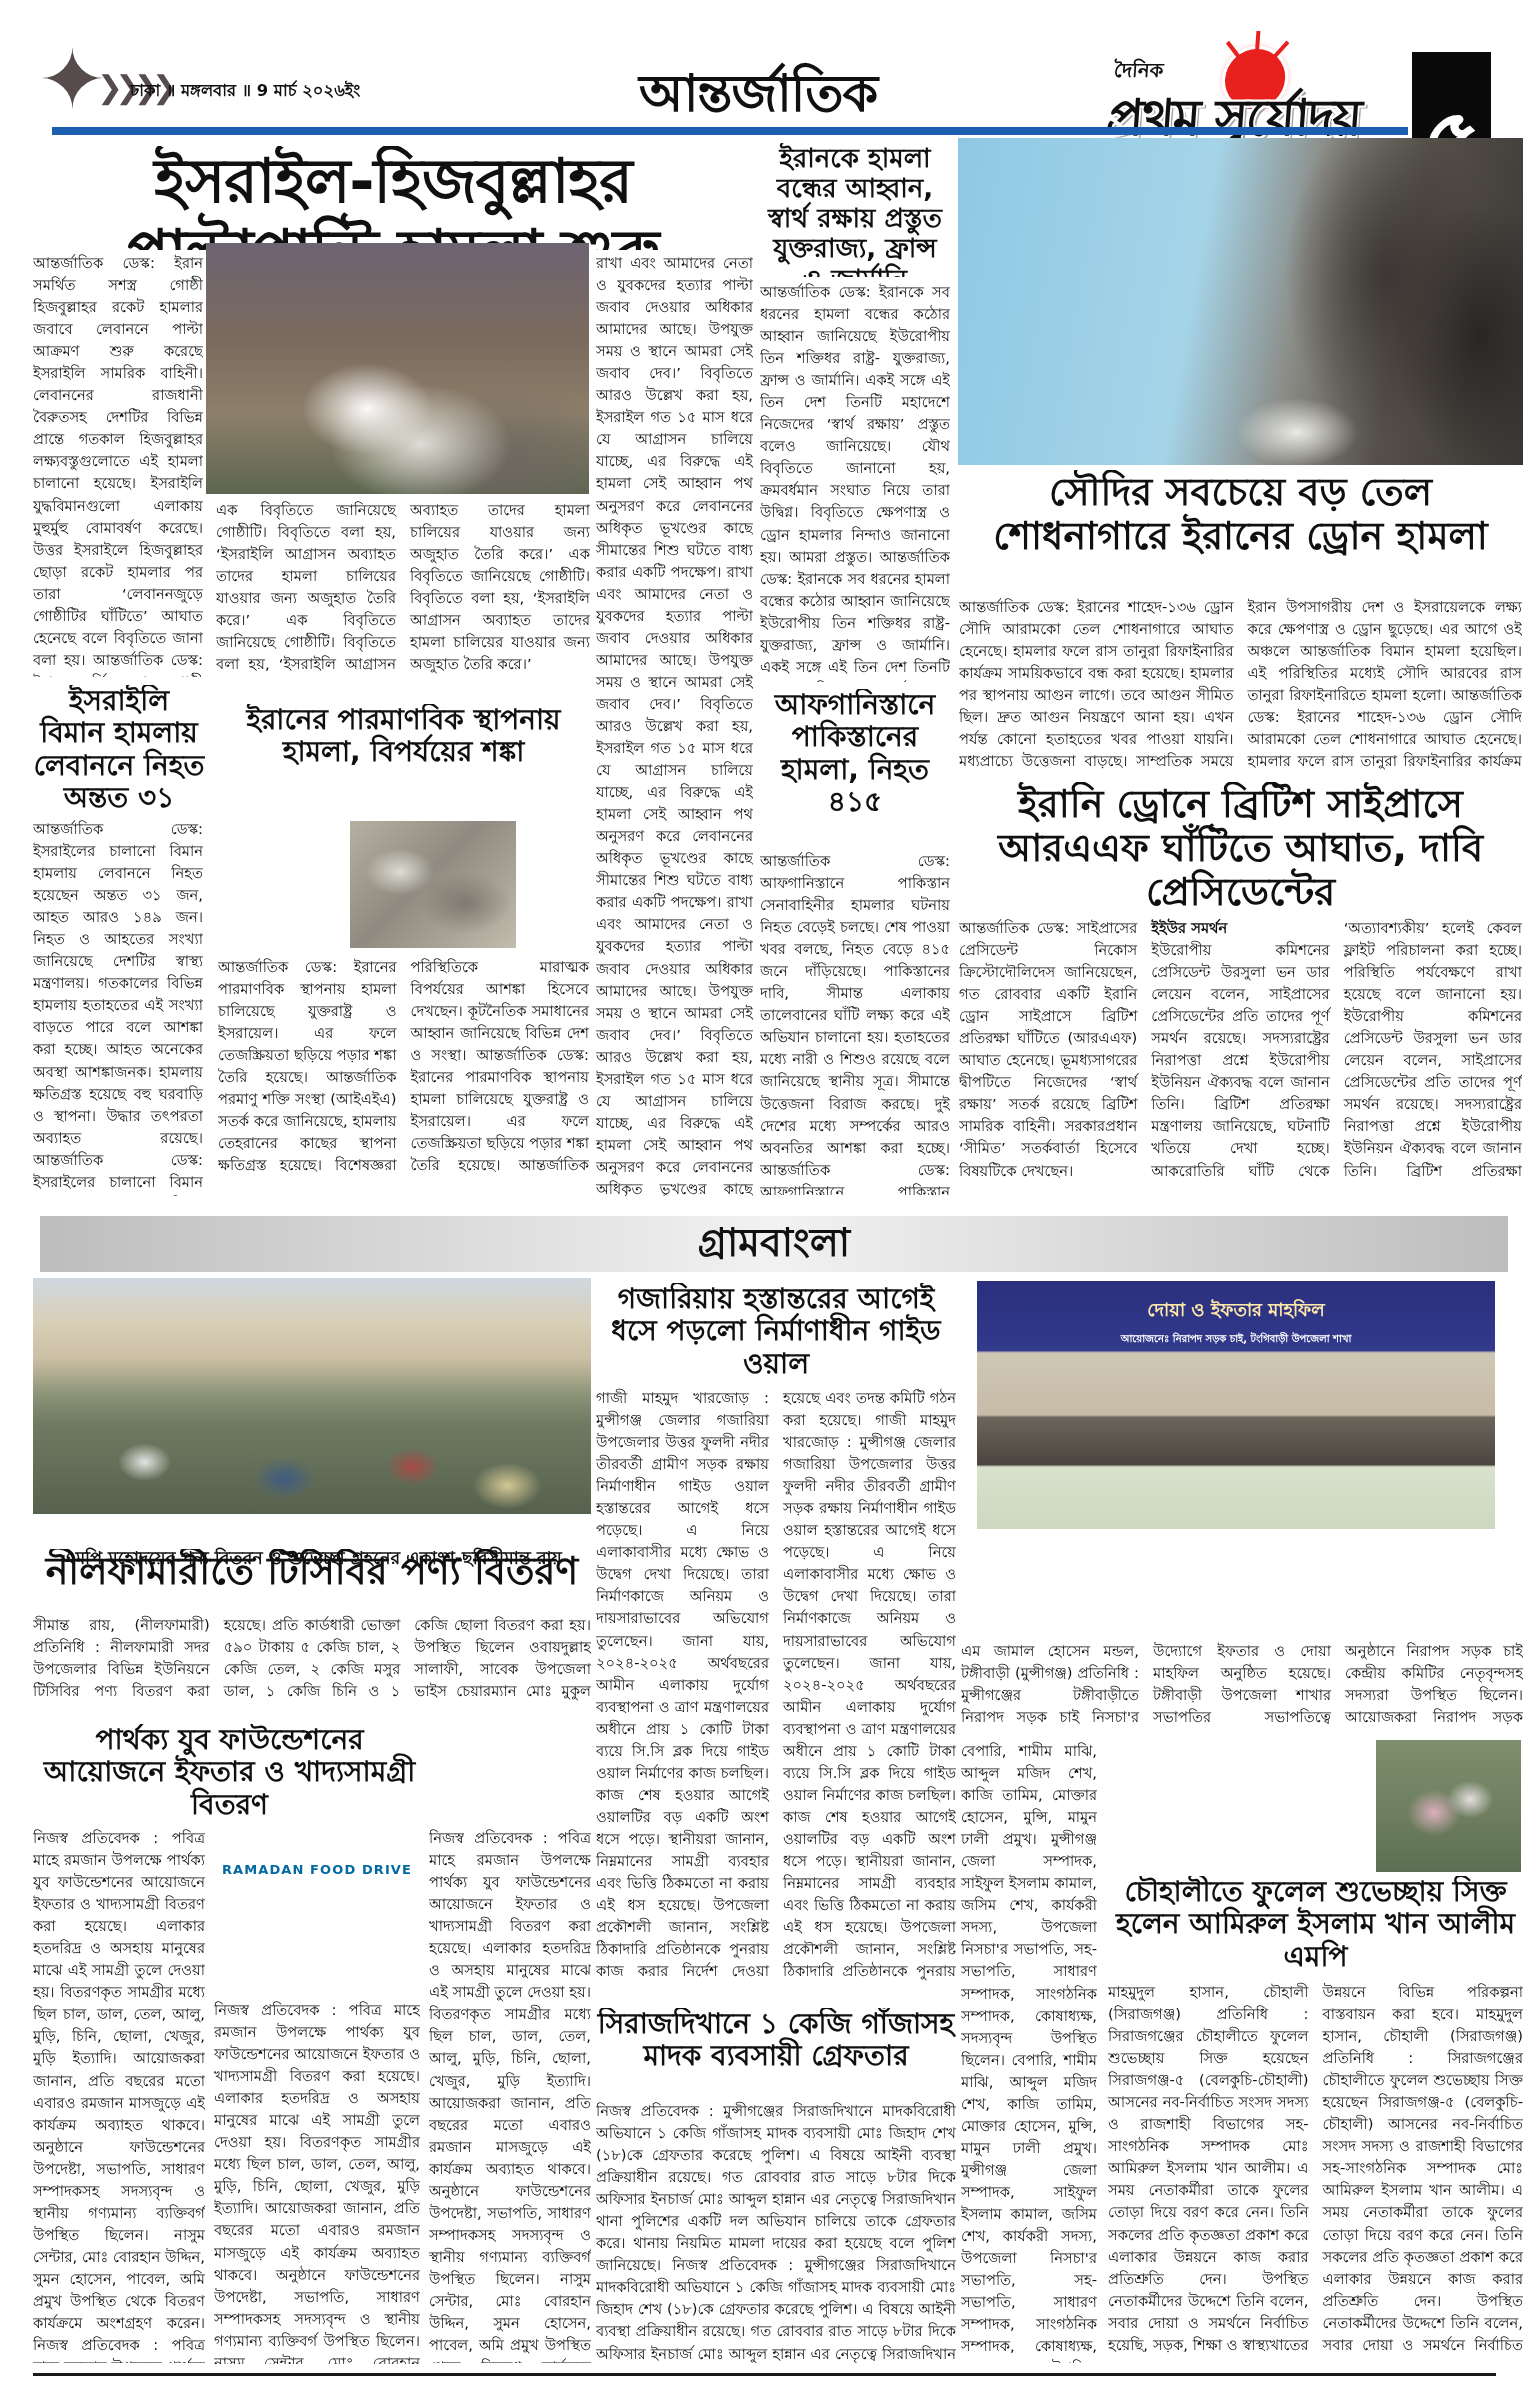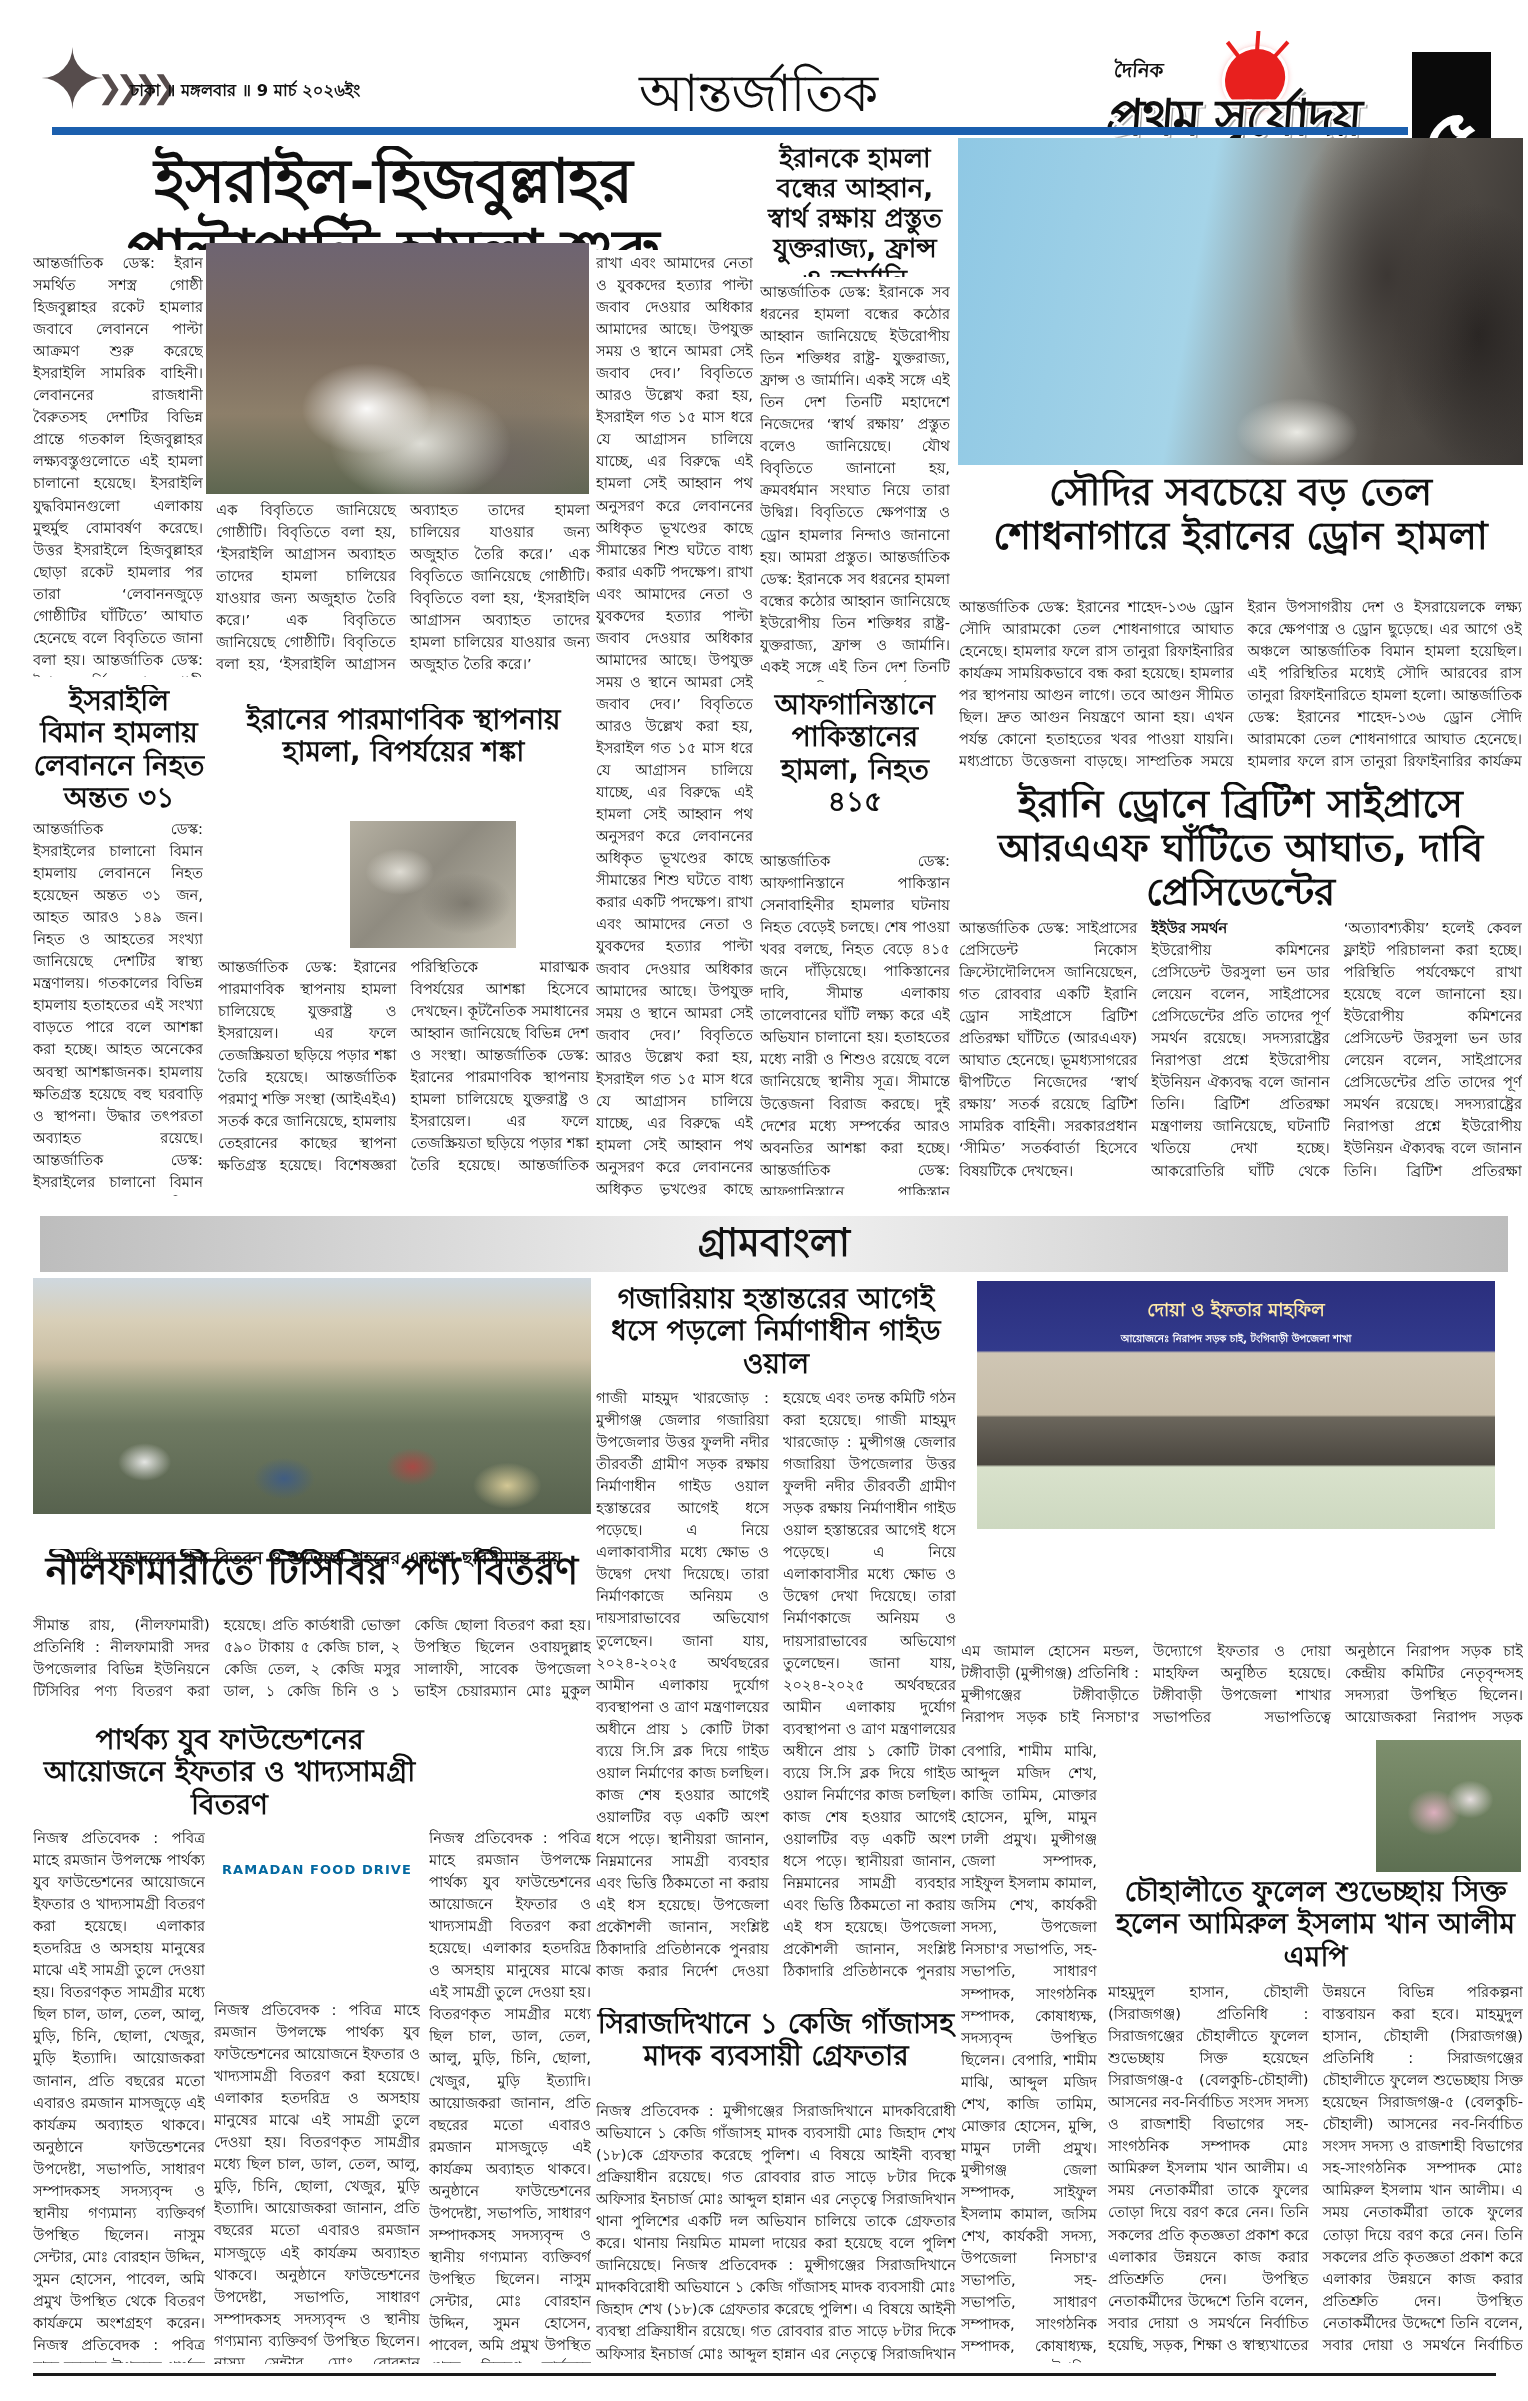--- a/index.html
+++ b/index.html
@@ -11,21 +11,21 @@
   .cols-3{column-count:3;column-gap:14px;}
   .headline{font-weight:bold;text-align:center;line-height:1.16;overflow:hidden;}
   .h-xl{font-size:61px;letter-spacing:-1.1px;}
   .h-lg{font-size:38px;}
   .h-md{font-size:28px;}
   .h-sm{font-size:26px;}
   .caption{font-weight:bold;font-size:17.5px;text-align:center;overflow:hidden;}
   .photo{overflow:hidden;}
   
   .dateline{font-size:16.4px;font-weight:bold;}
-  .section-title{font-size:51px;font-weight:normal;text-align:center;letter-spacing:-1.1px;}
+  .section-title{font-size:51px;font-weight:bold;text-align:center;letter-spacing:-1.1px;}
   .blue-rule{background:var(--rule,#1b5fae);}
   .pagebox{background:#0a0a0a;color:#ffffff;display:flex;align-items:center;justify-content:center;
            font-size:93px;font-weight:bold;}
   .masthead{transform:skewX(-4deg);}
   .masthead .daily{font-size:19.6px;font-weight:bold;position:absolute;left:4.4px;top:-3.3px;}
   .masthead .sun{position:absolute;left:116px;top:-9.8px;width:60px;height:60px;border-radius:50%;
                  background:var(--sun,#e8201e);
                  box-shadow:0 0 0 3.3px #fff, 0 -15.3px 0 -25px var(--sun), 0 0 7.6px rgba(232,32,30,.8);}
   .masthead .ray{position:absolute;background:var(--sun,#e8201e);width:4.4px;height:18.6px;left:144px;top:-28px;transform-origin:2.2px 47px;}
   .masthead .title{position:relative;font-size:50px;font-weight:bold;letter-spacing:-1.6px;

